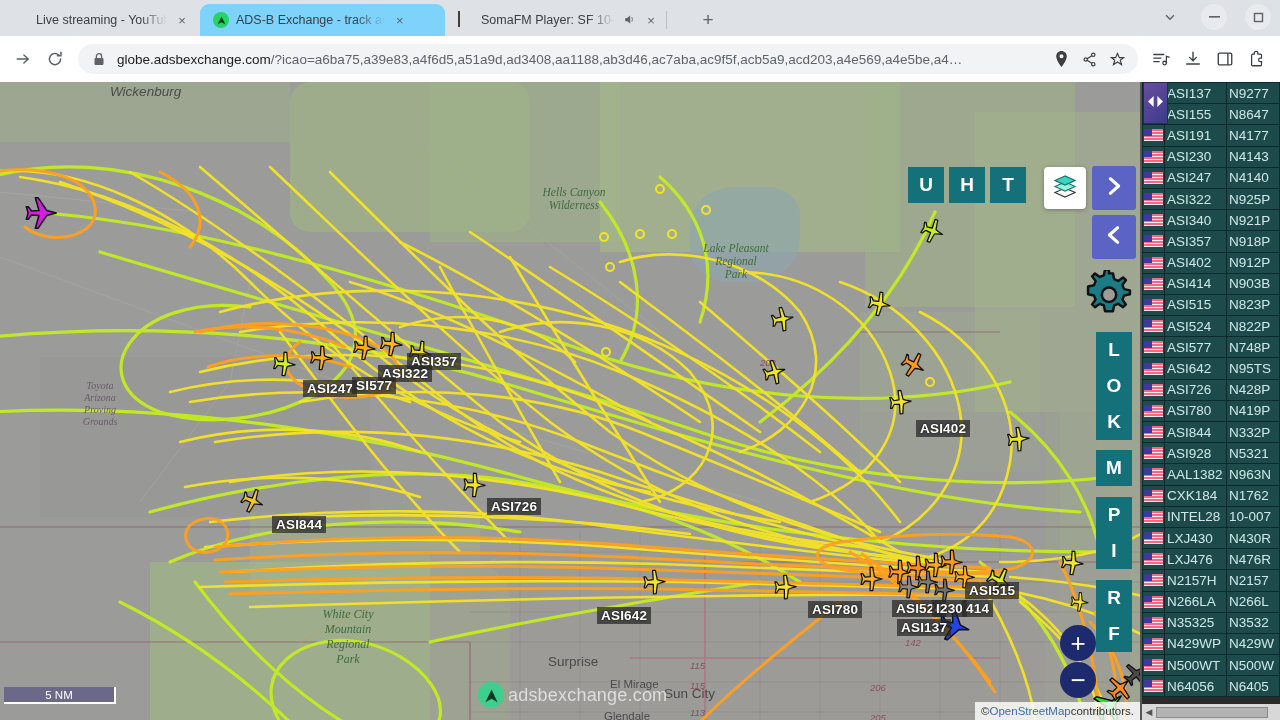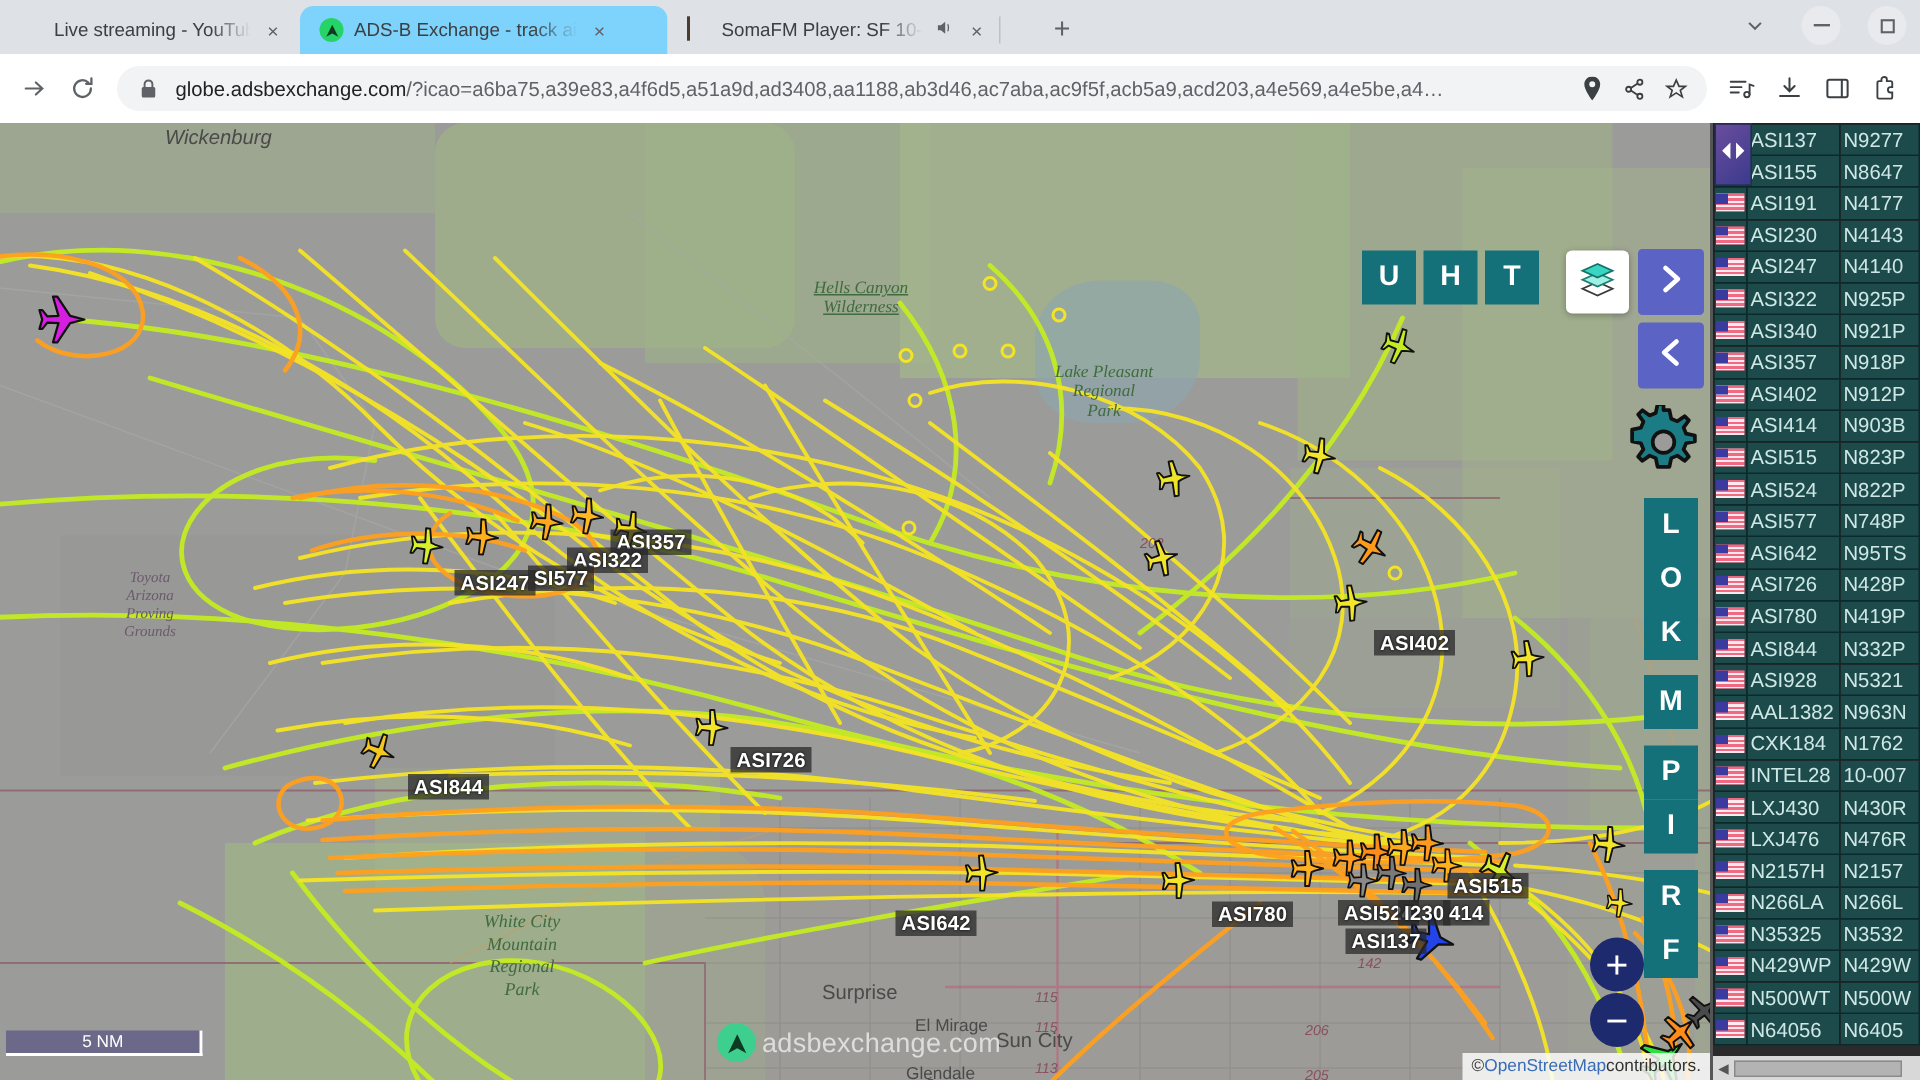--- a/index.html
+++ b/index.html
@@ -147,21 +147,21 @@
     border-radius: 3px;
   }
   #gear { position: absolute; left: 1082px; top: 188px; width: 54px; height: 54px; }
   .zoombtn {
     position: absolute; width: 36px; height: 36px; border-radius: 50%;
     background: #1d2a6e; color: #fff; display:flex; align-items:center;
     justify-content:center; font-size: 26px; line-height: 1; font-weight: 300;
   }
 
   #scalebar {
-    position: absolute; left: 4px; bottom: 16px; width: 131px; height: 17px;
+    position: absolute; left: 4px; bottom: 16px; width: 112px; height: 17px;
     background: rgba(90,85,130,.72); border-right: 2px solid #fff;
     border-bottom: 2px solid #fff; color: #fff; font-size: 11.5px;
     display: flex; align-items: center; justify-content: center;
   }
   #watermark {
     position: absolute; left: 478px; top: 600px; display: flex; align-items: center; gap: 4px;
   }
   #watermark .wm-text { font-size: 18px; color: #dddddd; letter-spacing: .2px; }
   #wm-logo {
     width: 26px; height: 26px; border-radius: 50%; background: #3ecf8e;
@@ -500,21 +500,21 @@
       </svg>
 
       <div id="labels-layer">
         <div class="geo place" style="left:110px; top:2px;font-style:italic;">Wickenburg</div>
         <div class="geo place" style="left:548px; top:572px;">Surprise</div>
         <div class="geo place" style="left:664px; top:604px;">Sun City</div>
         <div class="geo place" style="left:610px; top:596px; font-size:11.5px;">El Mirage</div>
 
         <div class="geo place" style="left:604px; top:628px; font-size:11.5px;">Glendale</div>
 
-        <div class="geo park" style="left:524px; top:104px; width:100px;text-decoration:underline;">
+        <div class="geo park" style="left:524px; top:104px; width:100px;">
           <div>Hells Canyon</div>
             <div>Wilderness</div>
         </div>
         <div class="geo park" style="left:688px; top:160px; width:96px;">
           <div>Lake Pleasant</div>
             <div>Regional</div>
             <div>Park</div>
         </div>
         <div class="geo park" style="left:300px; top:525px; width:96px; font-size:12px; line-height:15px;">
           <div>White City</div>

